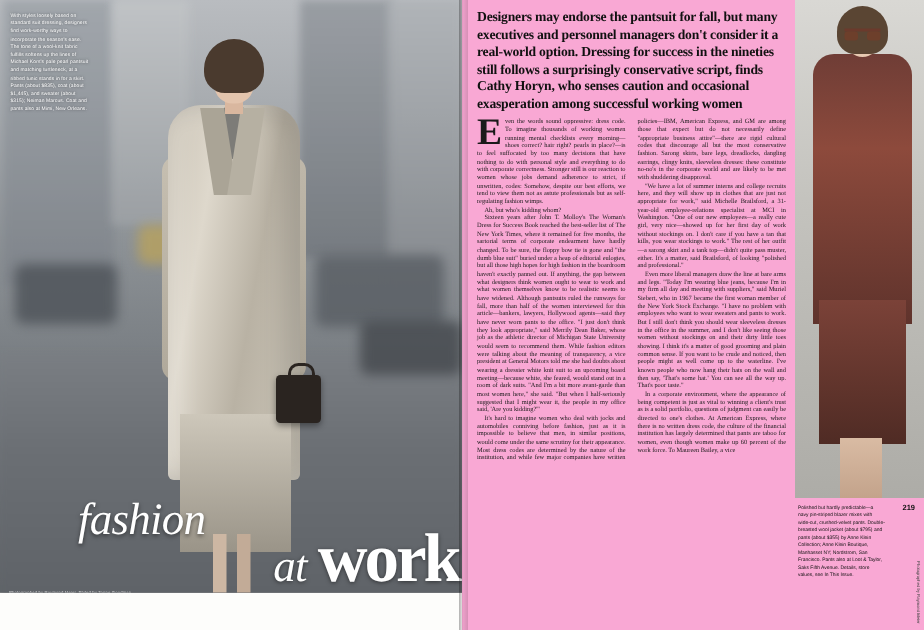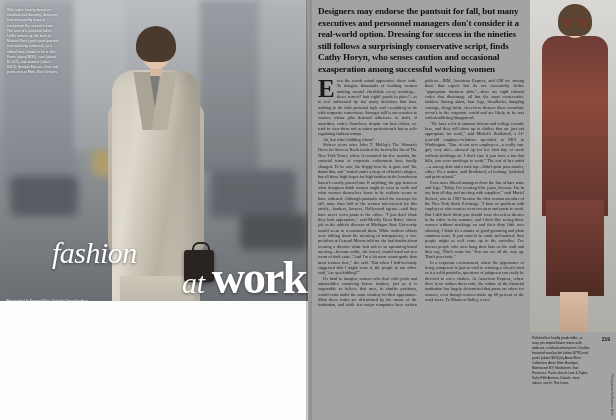--- a/index.html
+++ b/index.html
@@ -14,21 +14,21 @@
     position: relative;
     width: 616px; height: 420px;
     background: #fdfdfb;
     overflow: hidden;
   }
 
   
   #left-page {
     position: absolute;
     left: 0; top: 0;
-    width: 308px; height: 301px;
+    width: 308px; height: 395px;
     overflow: hidden;
     background: #404040;
   }
   
   .bg-sky {
     position: absolute; left: 0; top: 0; width: 308px; height: 420px;
     background:
       linear-gradient(180deg, #b9bcc0 0%, #a6aaae 18%, #8d9296 38%, #787d82 58%, #6a6e73 78%, #5d6165 100%);
   }
   .bg-blur-building {
@@ -161,21 +161,21 @@
   
   #gutter {
     position: absolute; left: 306px; top: 0; width: 6px; height: 420px;
     background: linear-gradient(90deg, rgba(0,0,0,.30), rgba(0,0,0,.05) 45%, rgba(0,0,0,.14));
     z-index: 6;
   }
 
   
   #right-page {
     position: absolute; left: 308px; top: 0; width: 308px; height: 420px;
-    background: #a3a3a3;
+    background: #f9a8d4;
   }
 
   
   .deck {
     position: absolute; left: 10px; top: 6px; width: 206px;
     font-family: "Liberation Serif", serif;
     font-size: 9.1px; line-height: 11.6px;
     color: #111; font-weight: 700;
     letter-spacing: -.15px;
   }

